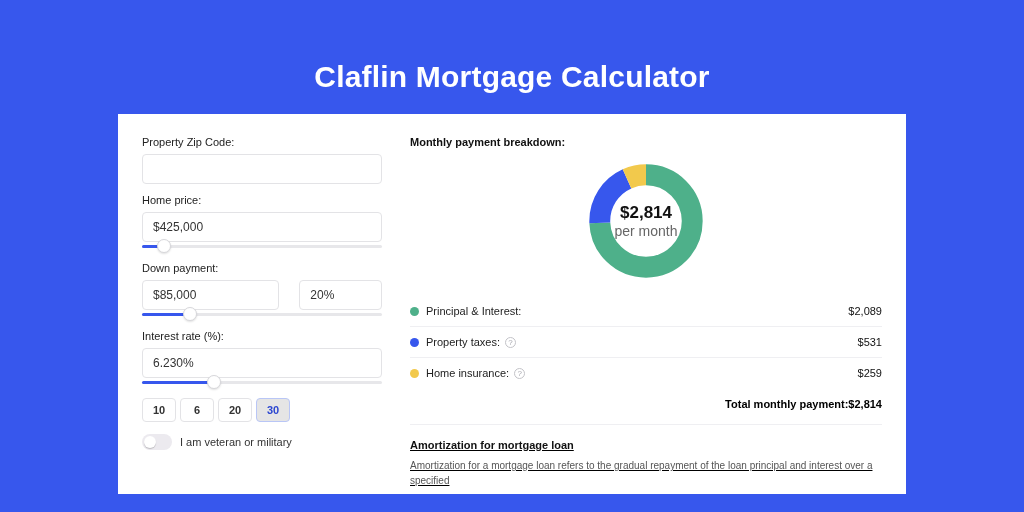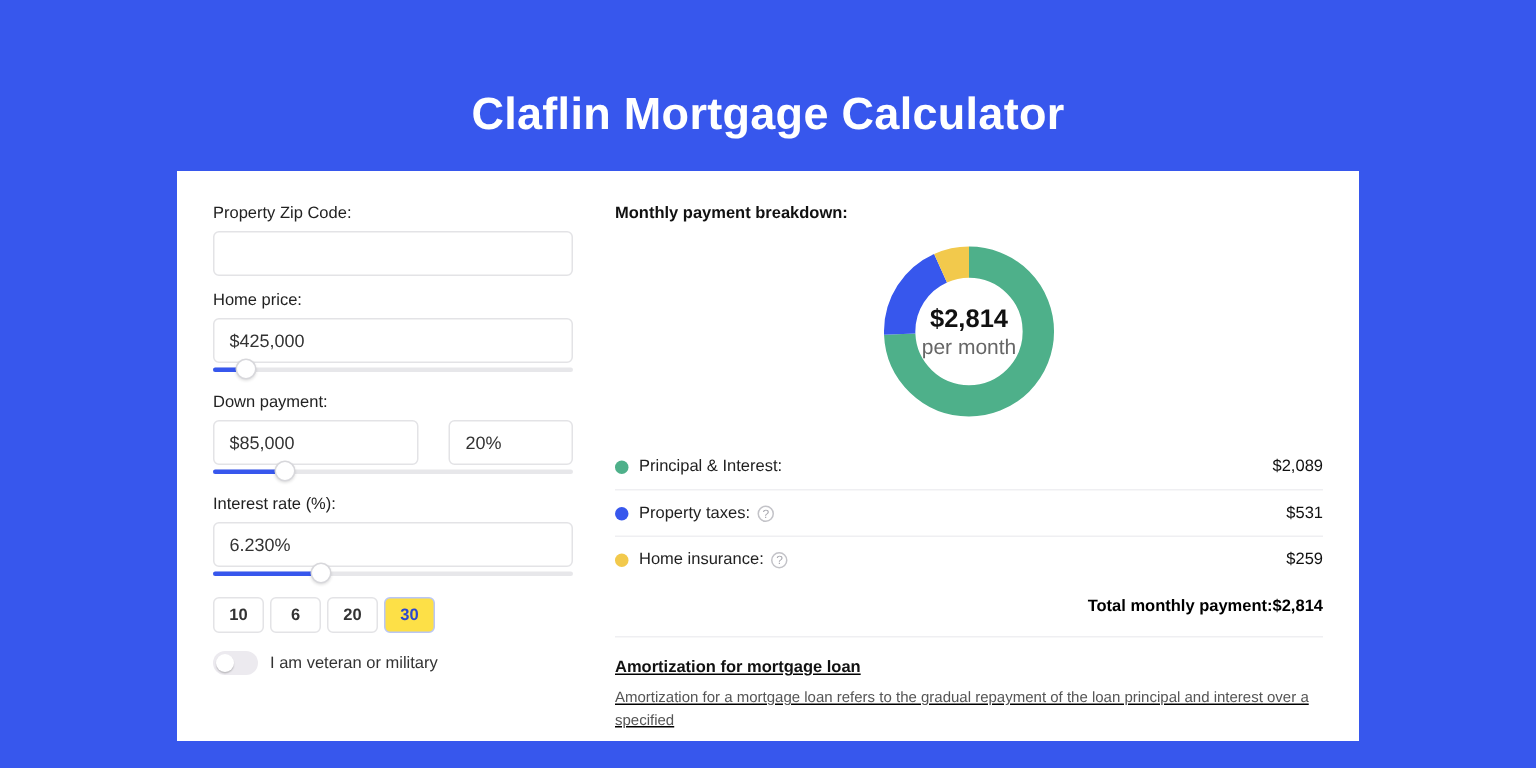--- a/index.html
+++ b/index.html
@@ -14,21 +14,21 @@
   .text-input { width: 100%; height: 30px; border: 1px solid #e3e3e6; border-radius: 4px; font-size: 12px; padding: 0 10px; color: #333; background: #fff; }
   .slider-wrap { position: relative; height: 12px; margin-top: -2px; }
   .track { position: absolute; left: 0; right: 0; top: 5px; height: 3px; background: #e7e7ea; border-radius: 2px; }
   .track-fill { position: absolute; left: 0; top: 5px; height: 3px; background: #3757ed; border-radius: 2px; }
   .thumb { position: absolute; top: -1px; width: 14px; height: 14px; background: #fff; border: 1px solid #d7d7db; border-radius: 50%; box-shadow: 0 1px 2px rgba(0,0,0,0.12); }
   .dp-row { display: flex; gap: 20px; }
   .dp-amt { flex: 1.9; }
   .dp-pct { flex: 1; }
   .period-row { display: flex; gap: 4px; }
   .period-btn { width: 34px; height: 24px; border: 1px solid #e3e3e6; background: #fff; border-radius: 4px; font-size: 11px; color: #333; display: flex; align-items: center; justify-content: center; cursor: pointer; font-weight: 600; }
-  .period-btn.active { background: #fde047; border-color: #b9c6f6; color: #2b46d0; }
+  .period-btn.active { background: #e5e5e5; border-color: #b9c6f6; color: #2b46d0; }
   .vet-row { display: flex; align-items: center; gap: 8px; margin-top: 12px; }
   .toggle { width: 30px; height: 16px; border-radius: 10px; background: #eceaef; position: relative; }
   .toggle-knob { position: absolute; left: 2px; top: 2px; width: 12px; height: 12px; background: #fff; border-radius: 50%; box-shadow: 0 1px 1px rgba(0,0,0,0.2); }
   .vet-label { font-size: 11px; color: #333; }
   .breakdown-title { font-weight: 700; font-size: 11px; color: #111; margin-bottom: 6px; }
   .donut-wrap { display: flex; justify-content: center; padding: 6px 0 14px 0; }
   .donut { position: relative; width: 122px; height: 122px; }
   .donut svg { width: 122px; height: 122px; transform: rotate(-90deg); }
   .donut-center { position: absolute; inset: 0; display: flex; flex-direction: column; align-items: center; justify-content: center; }
   .donut-amount { font-weight: 800; font-size: 17px; color: #111; }

